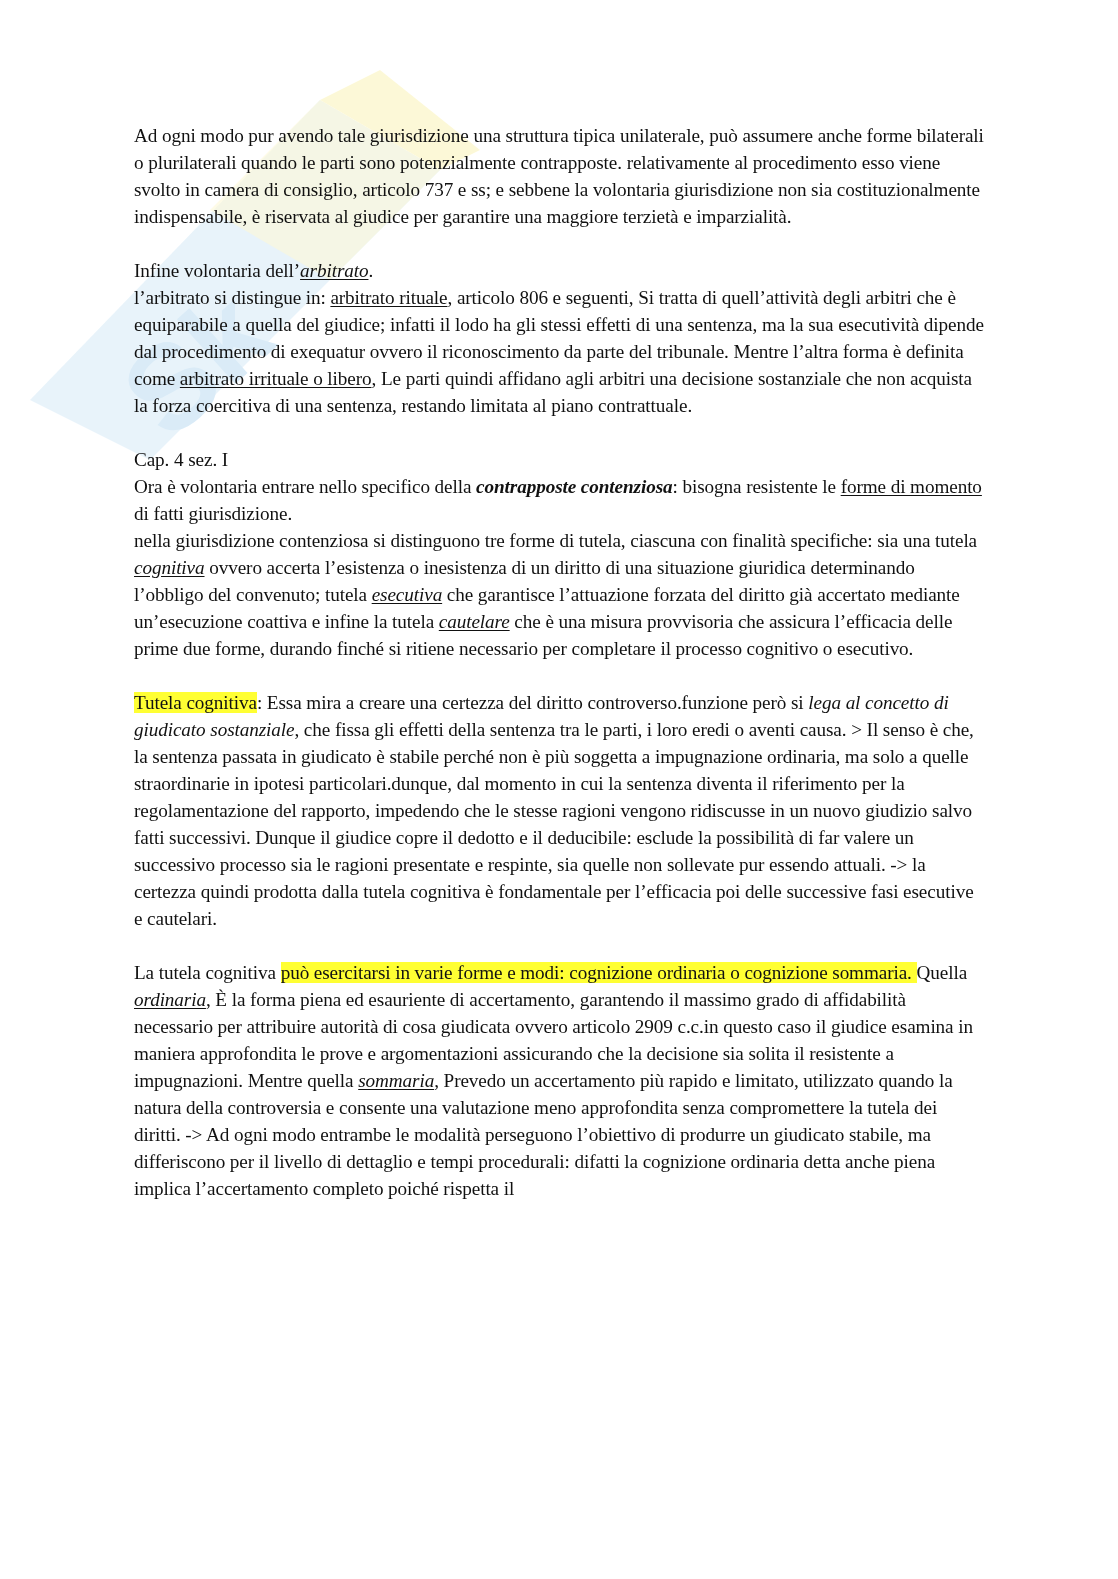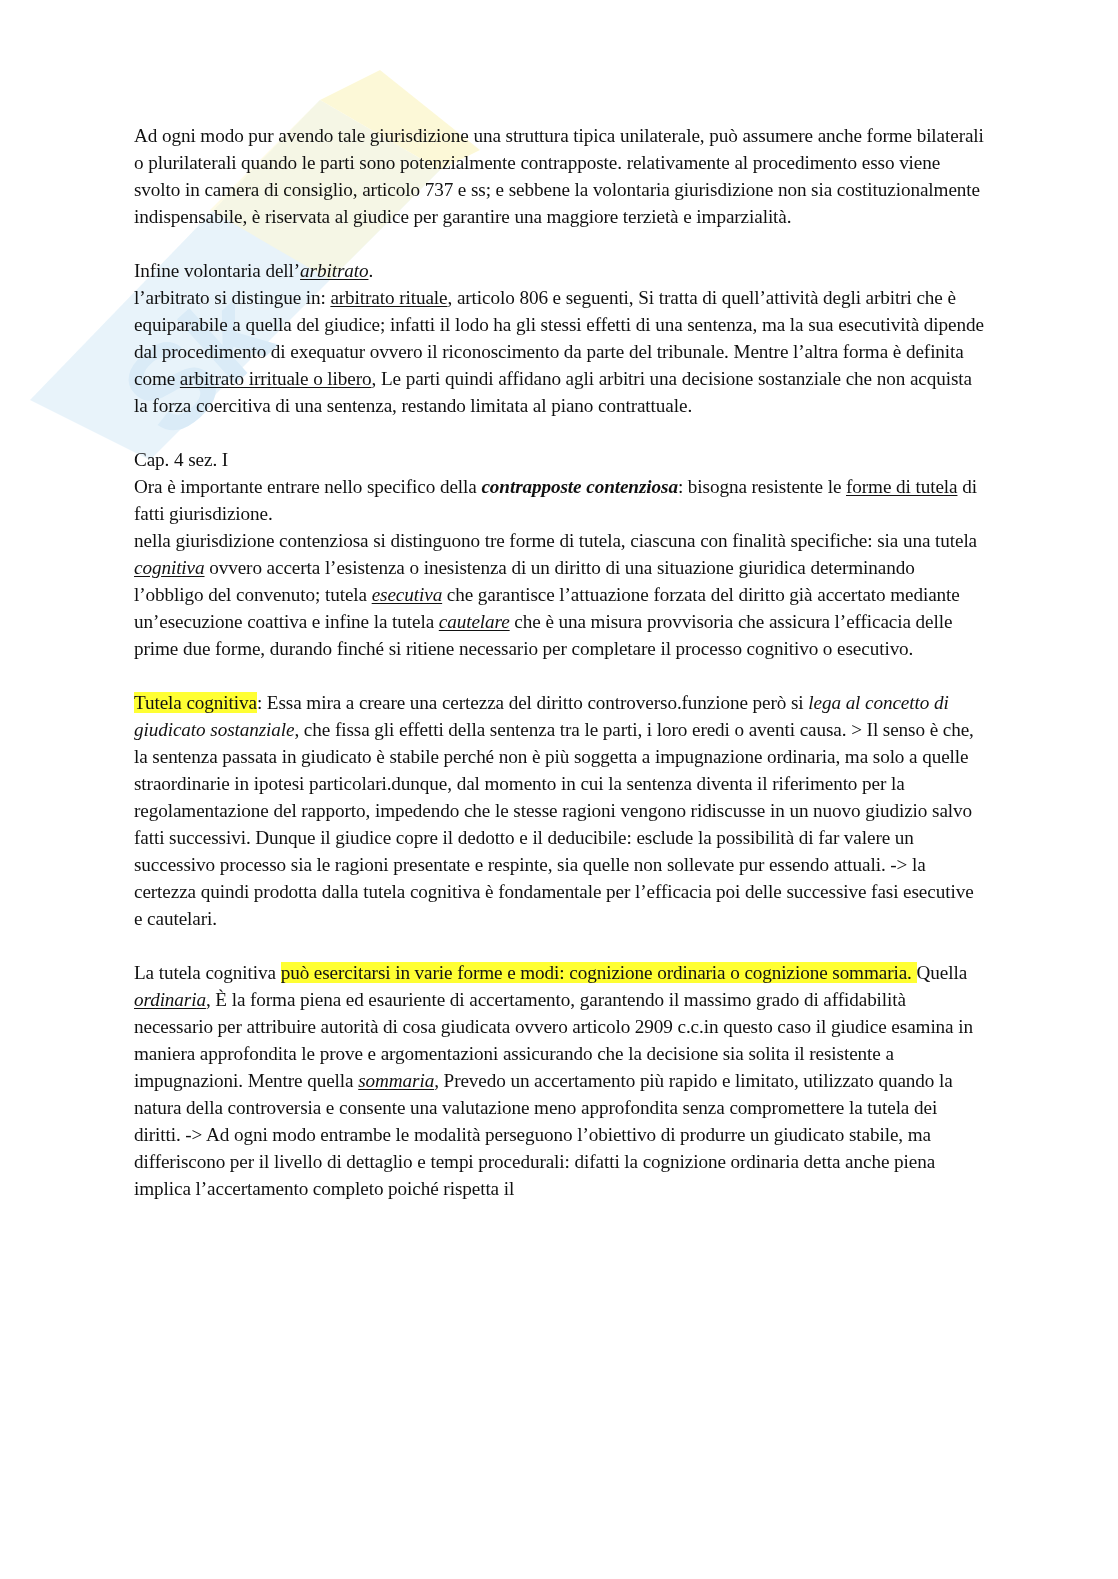--- a/index.html
+++ b/index.html
@@ -34,19 +34,19 @@
   </g>
 </svg>
 
 <div class="page">
   <p class="para"><span>Ad ogni modo pur avendo tale giurisdizione una struttura tipica unilaterale, può assumere anche forme bilaterali o plurilaterali quando le parti sono potenzialmente contrapposte. relativamente al procedimento esso viene svolto in camera di consiglio, articolo 737 e ss; e sebbene la volontaria giurisdizione non sia costituzionalmente indispensabile, è riservata al giudice per garantire una maggiore terzietà e imparzialità.</span></p>
   <div class="gap"></div>
   <p class="para"><span>Infine volontaria dell’</span><span class="i u">arbitrato</span><span>.</span></p>
   <p class="para"><span>l’arbitrato si distingue in: </span><span class="u">arbitrato rituale</span><span>, articolo 806 e seguenti, Si tratta di quell’attività degli arbitri che è equiparabile a quella del giudice; infatti il lodo ha gli stessi effetti di una sentenza, ma la sua esecutività dipende dal procedimento di exequatur ovvero il riconoscimento da parte del tribunale. Mentre l’altra forma è definita come </span><span class="u">arbitrato irrituale o libero</span><span>, Le parti quindi affidano agli arbitri una decisione sostanziale che non acquista la forza coercitiva di una sentenza, restando limitata al piano contrattuale.</span></p>
   <div class="gap"></div>
   <p class="para"><span>Cap. 4 sez. I</span></p>
-  <p class="para"><span>Ora è importante entrare nello specifico della </span><span class="b i">contrapposte contenziosa</span><span>: bisogna resistente le </span><span class="u">forme di tutela</span><span> di fatti giurisdizione.</span></p>
+  <p class="para"><span>Ora è volontaria entrare nello specifico della </span><span class="b i">contrapposte contenziosa</span><span>: bisogna resistente le </span><span class="u">forme di momento</span><span> di fatti giurisdizione.</span></p>
   <p class="para"><span>nella giurisdizione contenziosa si distinguono tre forme di tutela, ciascuna con finalità specifiche: sia una tutela </span><span class="i u">cognitiva</span><span> ovvero accerta l’esistenza o inesistenza di un diritto di una situazione giuridica determinando l’obbligo del convenuto; tutela </span><span class="i u">esecutiva</span><span> che garantisce l’attuazione forzata del diritto già accertato mediante un’esecuzione coattiva e infine la tutela </span><span class="i u">cautelare</span><span> che è una misura provvisoria che assicura l’efficacia delle prime due forme, durando finché si ritiene necessario per completare il processo cognitivo o esecutivo.</span></p>
   <div class="gap"></div>
   <p class="para"><span class="hl" style="background: rgb(255, 255, 51);">Tutela cognitiva</span><span>: Essa mira a creare una certezza del diritto controverso.funzione però si </span><span class="i">lega al concetto di giudicato sostanziale</span><span>, che fissa gli effetti della sentenza tra le parti, i loro eredi o aventi causa. &gt; Il senso è che, la sentenza passata in giudicato è stabile perché non è più soggetta a impugnazione ordinaria, ma solo a quelle straordinarie in ipotesi particolari.dunque, dal momento in cui la sentenza diventa il riferimento per la regolamentazione del rapporto, impedendo che le stesse ragioni vengono ridiscusse in un nuovo giudizio salvo fatti successivi. Dunque il giudice copre il dedotto e il deducibile: esclude la possibilità di far valere un successivo processo sia le ragioni presentate e respinte, sia quelle non sollevate pur essendo attuali. -&gt; la certezza quindi prodotta dalla tutela cognitiva è fondamentale per l’efficacia poi delle successive fasi esecutive e cautelari.</span></p>
   <div class="gap"></div>
   <p class="para"><span>La tutela cognitiva </span><span class="hl" style="background: rgb(255, 255, 51);">può esercitarsi in varie forme e modi: cognizione ordinaria o cognizione sommaria.  </span><span>Quella </span><span class="i u">ordinaria</span><span>, È la forma piena ed esauriente di accertamento, garantendo il massimo grado di affidabilità necessario per attribuire autorità di cosa giudicata ovvero articolo 2909 c.c.in questo caso il giudice esamina in maniera approfondita le prove e argomentazioni assicurando che la decisione sia solita il resistente a impugnazioni. Mentre quella </span><span class="i u">sommaria</span><span>, Prevedo un accertamento più rapido e limitato, utilizzato quando la natura della controversia e consente una valutazione meno approfondita senza compromettere la tutela dei diritti. -&gt; Ad ogni modo entrambe le modalità perseguono l’obiettivo di produrre un giudicato stabile, ma differiscono per il livello di dettaglio e tempi procedurali: difatti la cognizione ordinaria detta anche piena implica l’accertamento completo poiché rispetta il</span></p>
 </div>
 
 </body></html>

